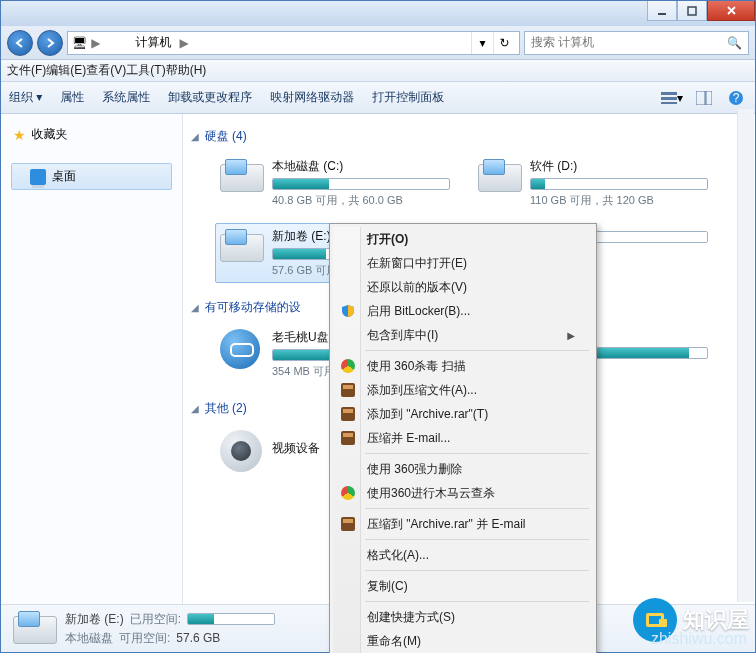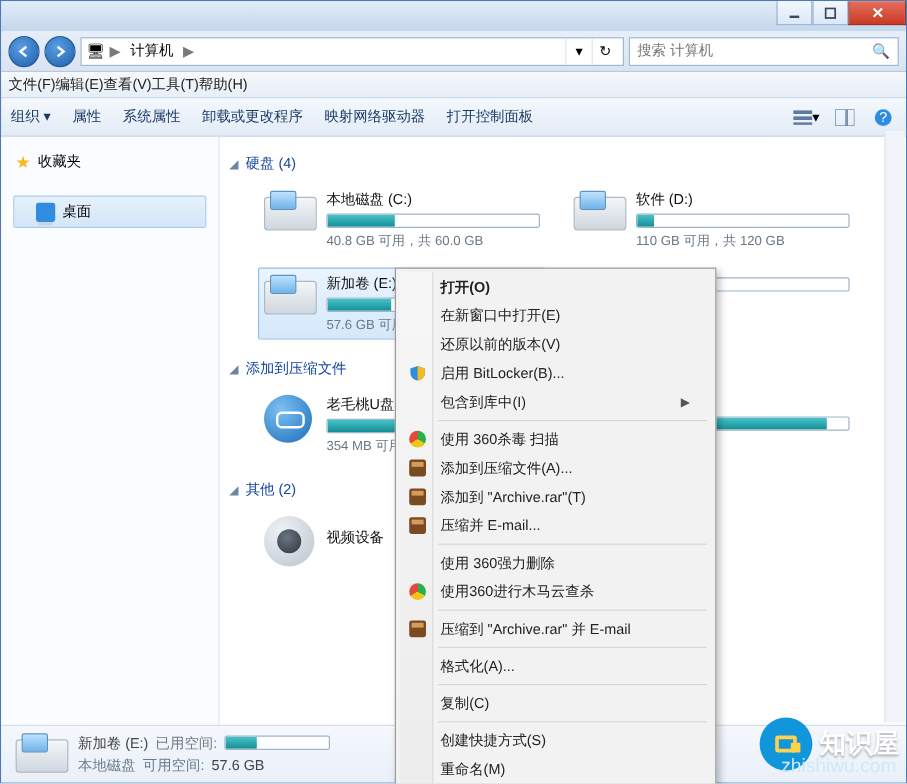--- a/index.html
+++ b/index.html
@@ -10,21 +10,21 @@
 .titlebar { height: 25px; background: linear-gradient(#e2ecf7, #c4d7ee); display: flex; justify-content: flex-end; align-items: flex-start; padding-right: 0; }
 .win-btns { display: flex; }
 .win-btn { width: 30px; height: 20px; display: flex; align-items: center; justify-content: center; border: 1px solid #9eb6d4; border-top: none; background: linear-gradient(#f3f7fc,#dce8f6); color: #3b4a5a; cursor: default; }
 .win-btn.close { width: 48px; background: linear-gradient(#e56e5d,#c83a24); color: #fff; border-color: #9a3223; }
 .win-btn svg { display:block; }
 
 
 .navrow { height: 34px; display: flex; align-items: center; gap: 4px; padding: 3px 6px; background: linear-gradient(#e7eef8,#d9e4f1); border-bottom: 1px solid #b8c9df; }
 .nav-arrow { width: 26px; height: 26px; border-radius: 50%; background: radial-gradient(circle at 40% 35%, #5aa0e6, #1d5fa9); display:flex;align-items:center;justify-content:center; color:#fff; border:1px solid #2a5a94;}
 .addrbar { flex: 1; height: 24px; background: #fff; border: 1px solid #9db7d6; display: flex; align-items: center; padding: 0 4px; gap: 4px; }
-.addrbar .crumb { padding: 0 4px; }
+.addrbar .crumb { padding: 0 4px; margin-left: 27px; }
 .addrbar .sep { color:#7a7a7a; }
 .addr-end { display:flex; gap:0; margin-left:auto;}
 .addr-end .ab-btn { width:22px; height:22px; display:flex;align-items:center;justify-content:center; border-left:1px solid #dbe4ef;}
 .searchbox { width: 225px; height: 24px; background: #fff; border: 1px solid #9db7d6; display: flex; align-items: center; padding: 0 6px; color:#777; justify-content: space-between; }
 
 
 .menubar { height: 22px; background: linear-gradient(#f6f9fd,#e7eef7); border-bottom: 1px solid #c9d6e6; display: flex; align-items: center; padding: 0 6px; }
 .menubar span { color:#222; }
 
 
@@ -247,21 +247,21 @@
             <div class="bar">
                 <div class="fill" style="width:28%"></div>
               </div>
             <div class="drv-sub">共 165 GB</div>
           </div>
         </div>
       </div>
 
       <div class="grp-hdr">
           <span class="tri">◢</span>
-          <span>添加到压缩文件</span>
+          <span>有可移动存储的设</span>
         </div>
       <div class="drives">
         <div class="drive">
           <div class="drv-icon">
               <div class="usb-icon"></div>
             </div>
           <div class="drv-body">
             <div class="drv-name">老毛桃U盘 (H</div>
             <div class="bar">
                 <div class="fill" style="width:92%"></div>

